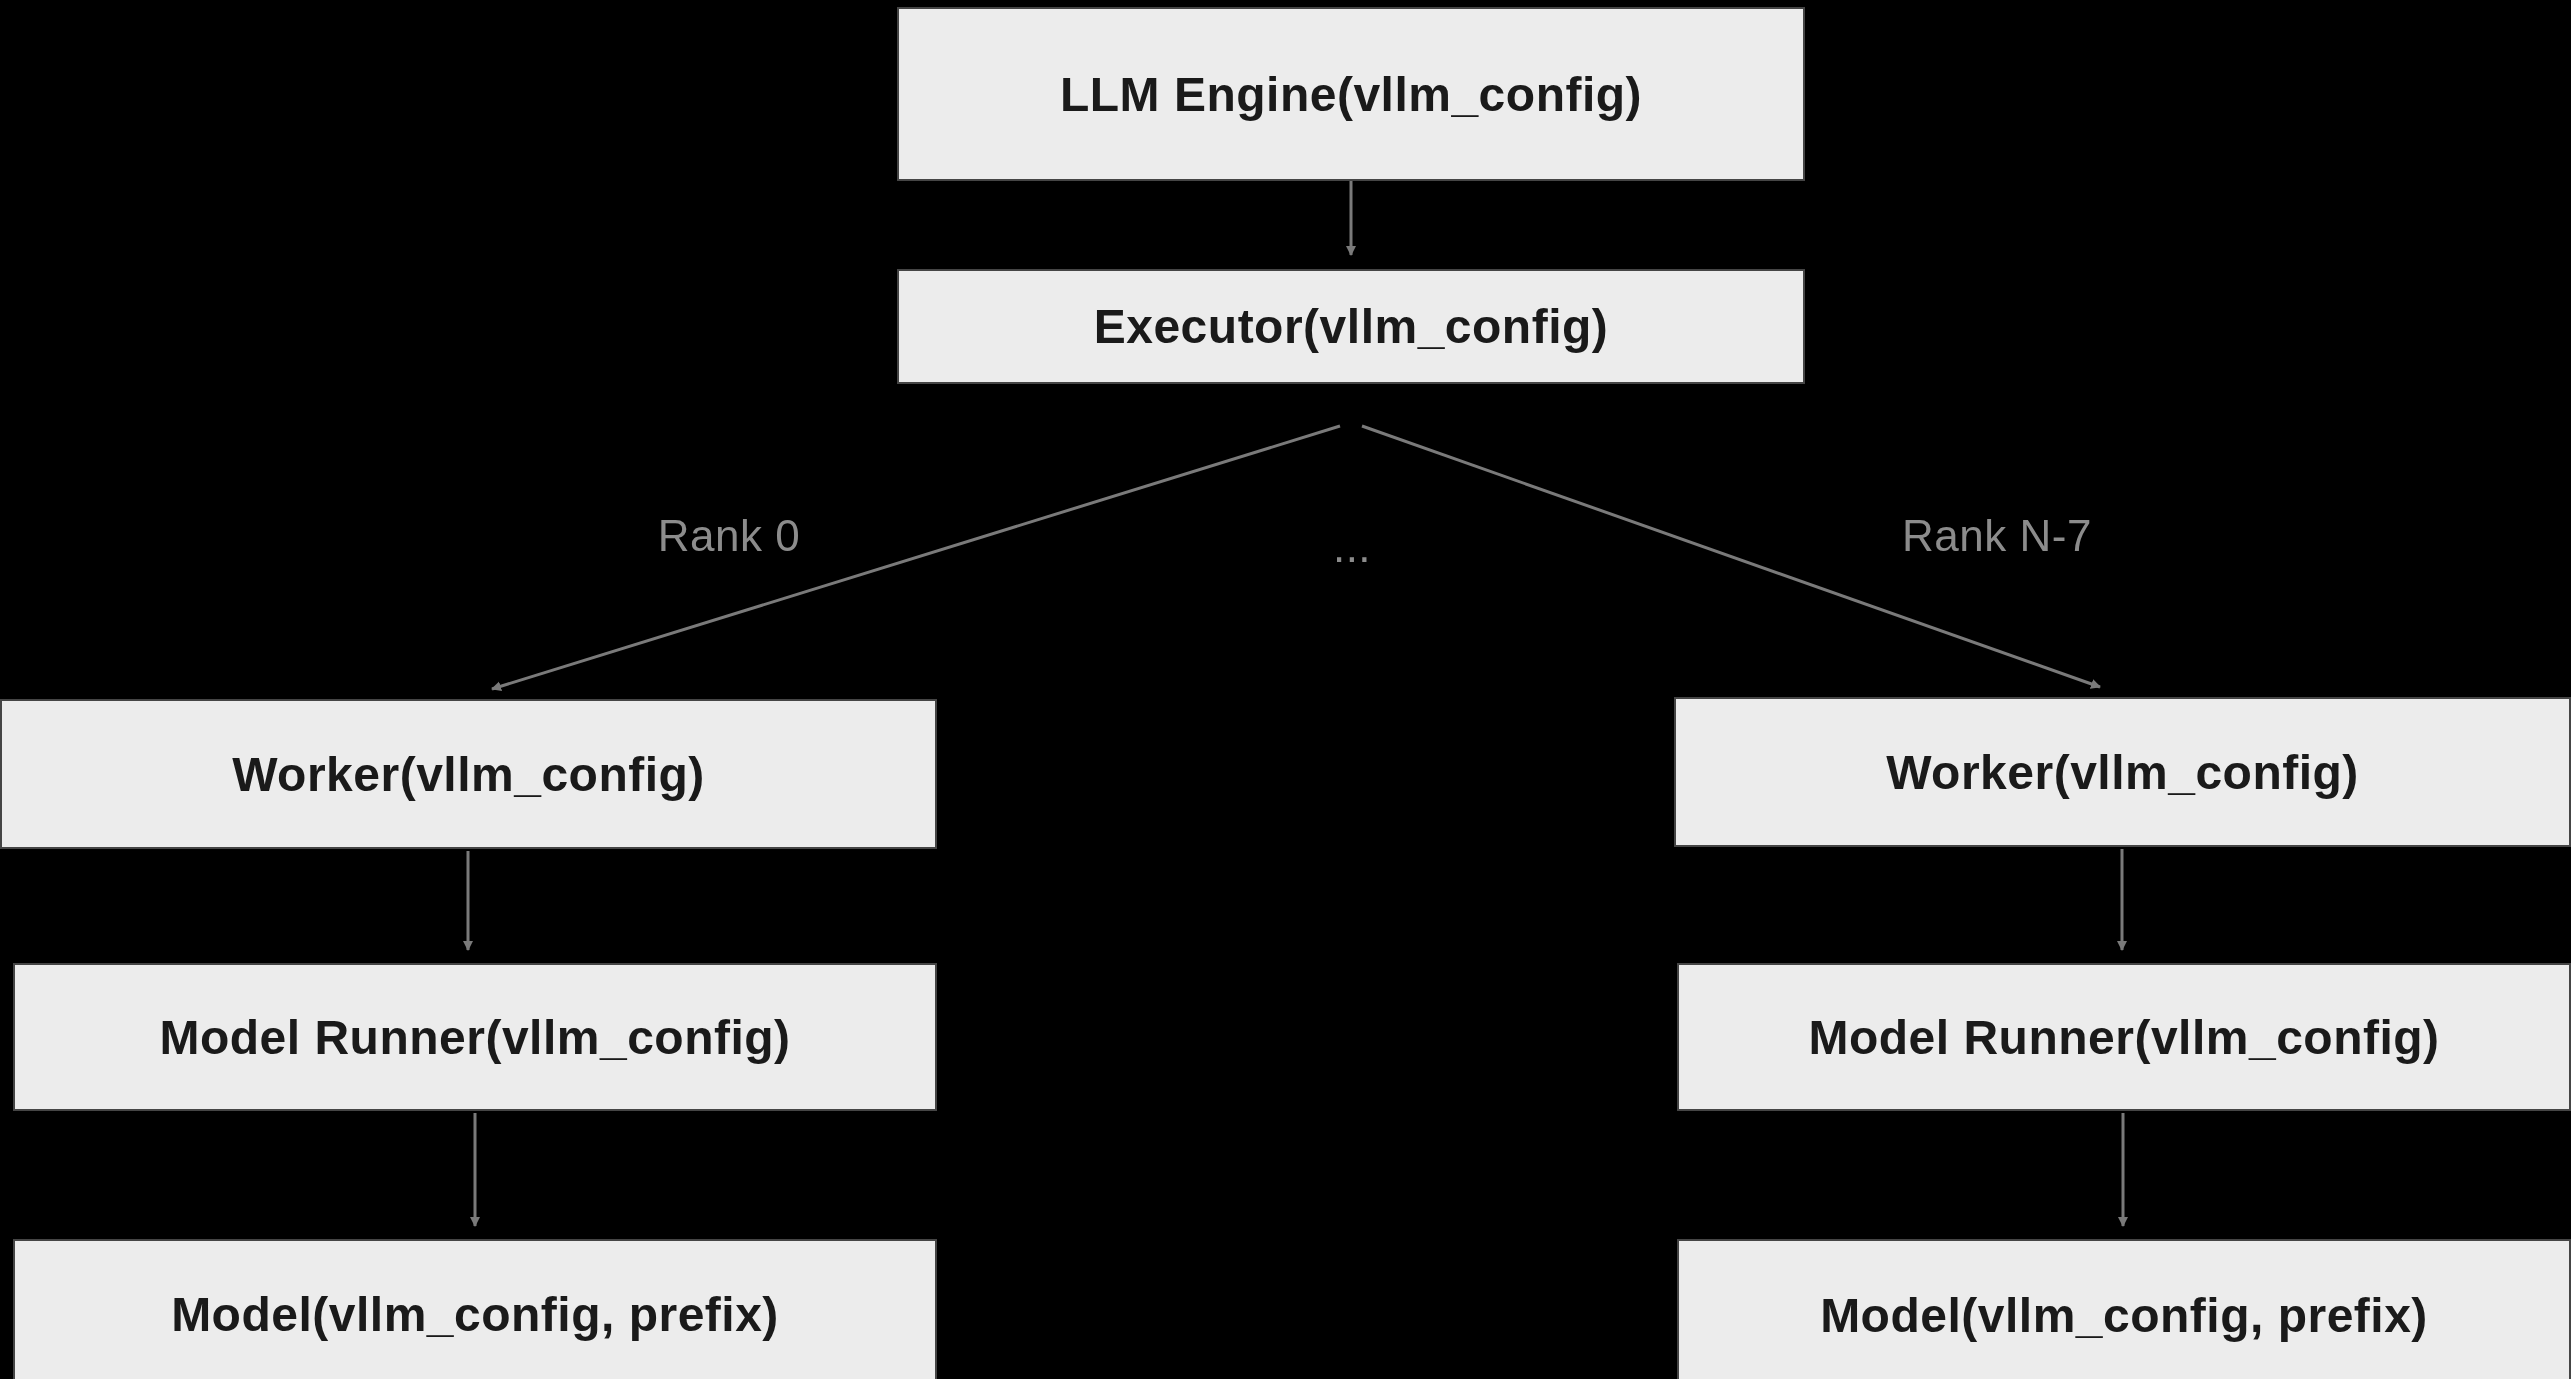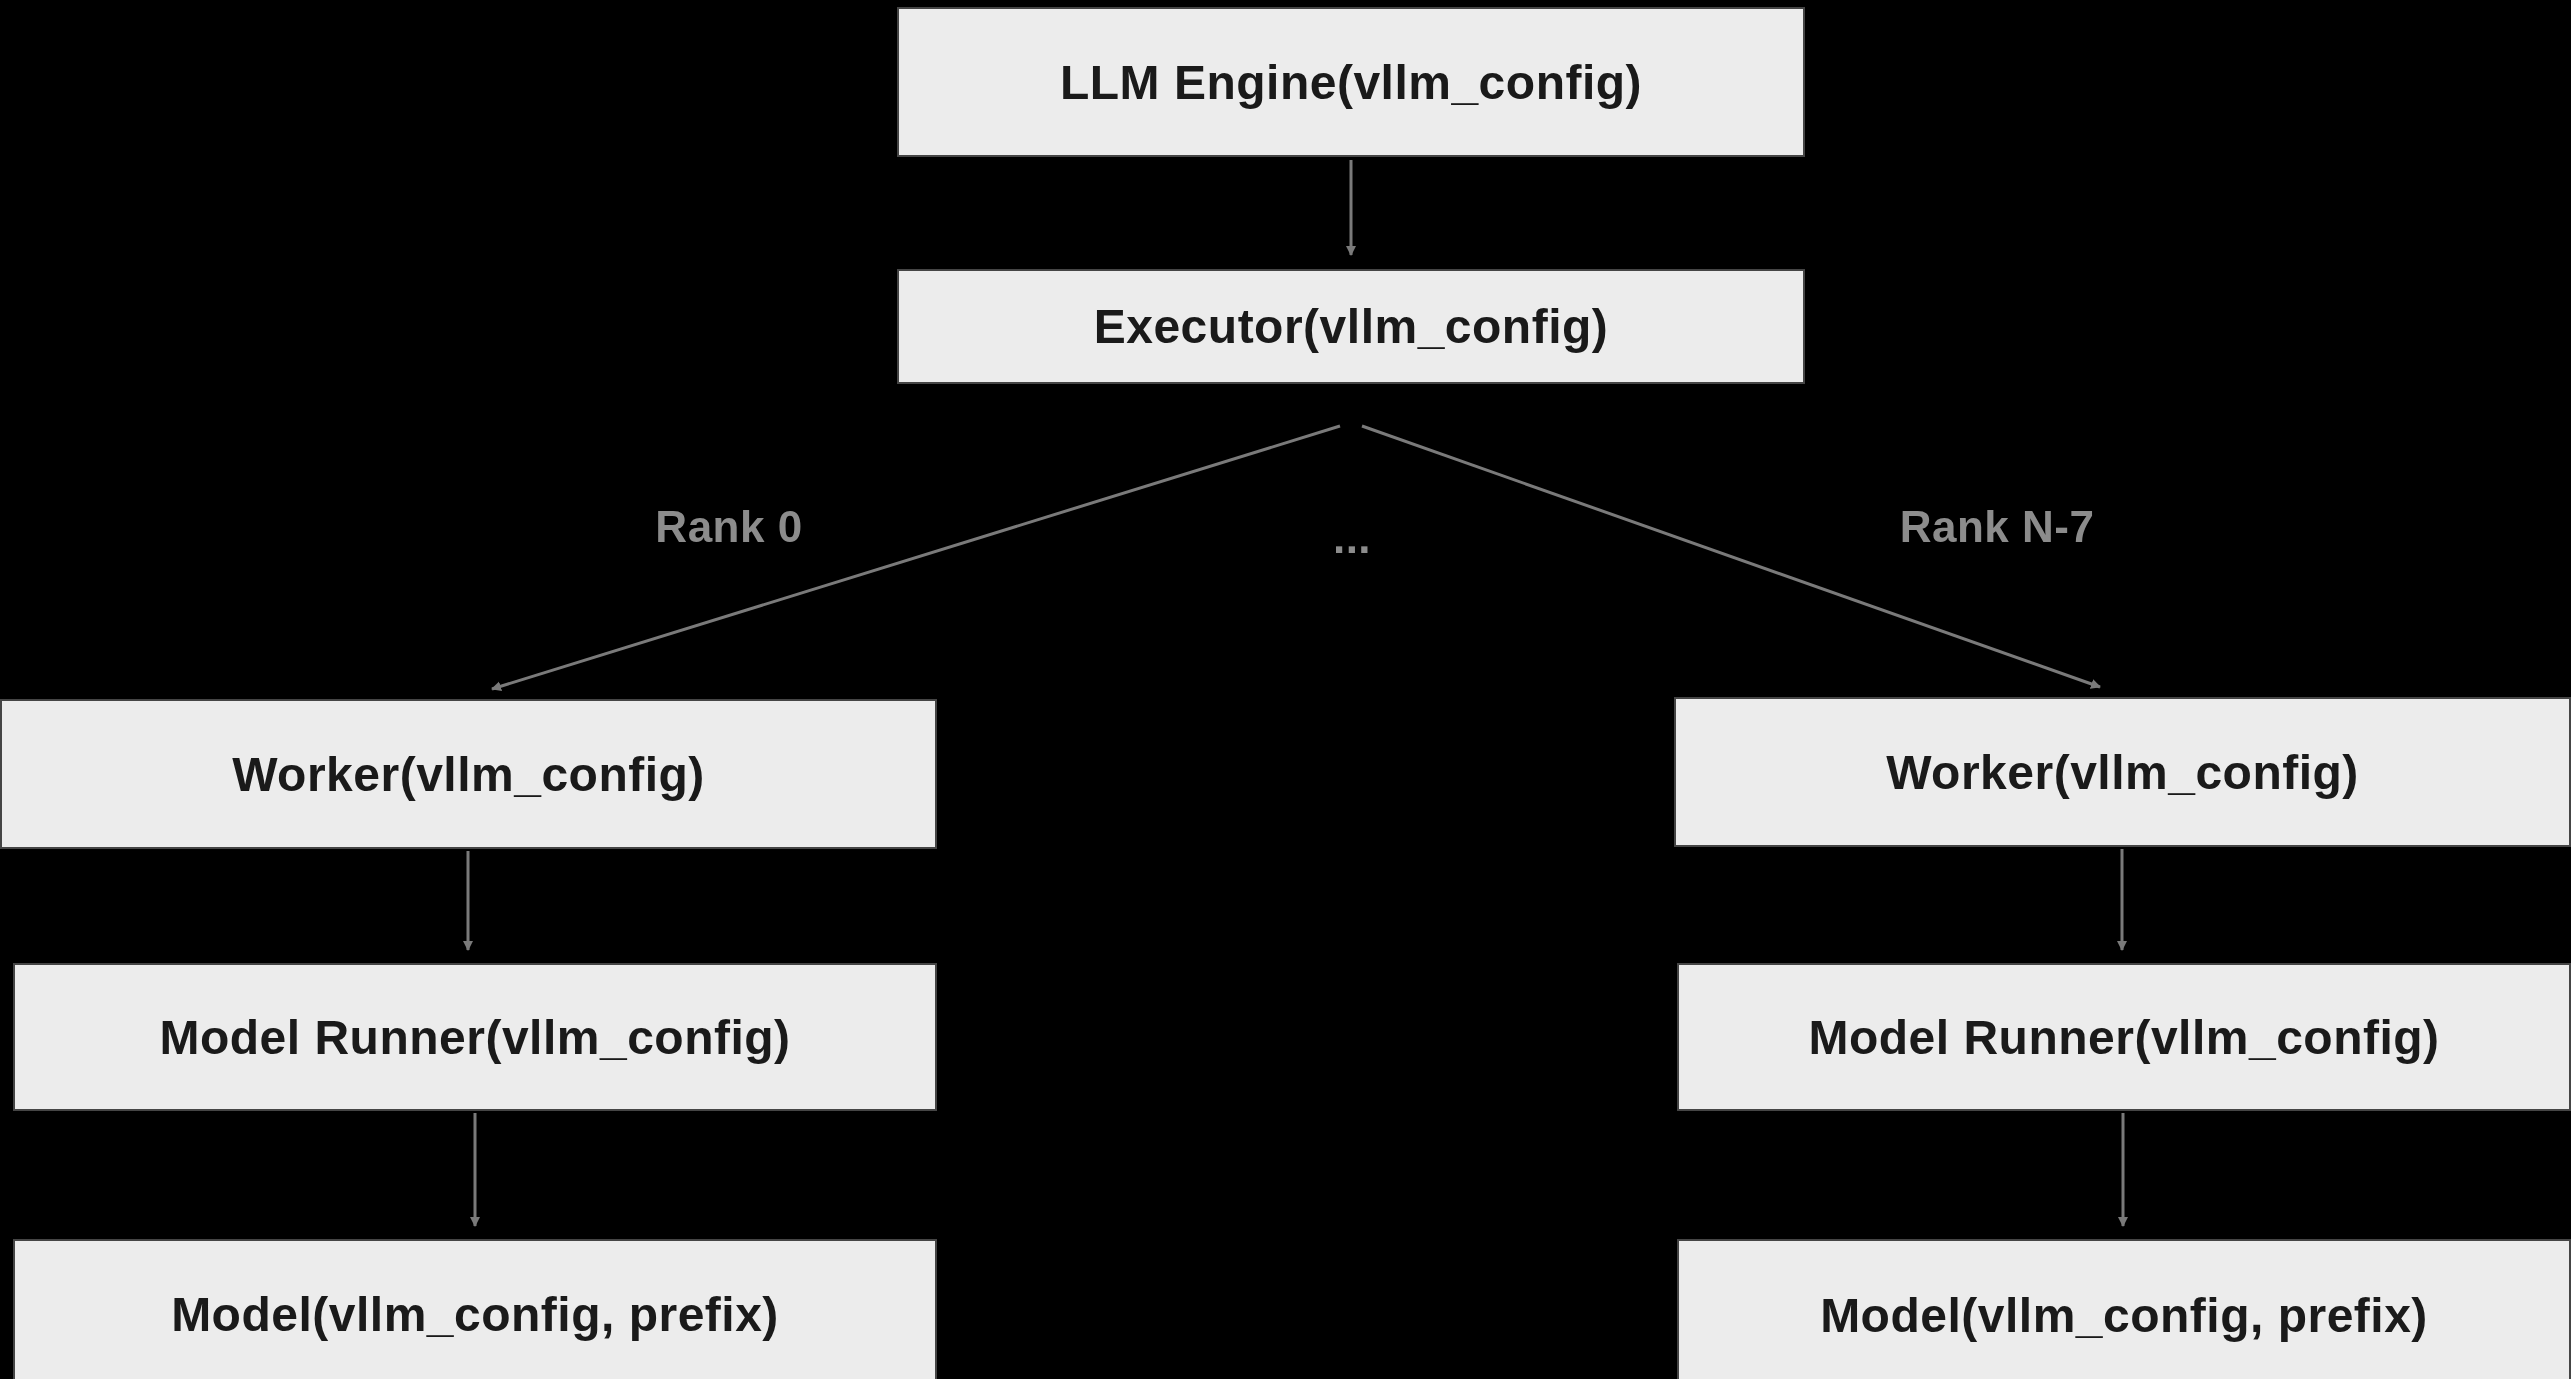--- a/index.html
+++ b/index.html
@@ -31,39 +31,40 @@
     font-size: 48px;
     font-weight: 600;
     letter-spacing: 0.5px;
     white-space: nowrap;
   }
   .edge-label {
     position: absolute;
     transform: translate(-50%, -50%);
     color: #8c8c8c;
     font-size: 44px;
-    font-weight: 700;
+    font-weight: 400;
     letter-spacing: 0.5px;
     white-space: nowrap;
+    margin-top: 9px;
   }
   svg.edges {
     position: absolute;
     left: 0;
     top: 0;
     width: 2571px;
     height: 1379px;
     pointer-events: none;
   }
   svg.edges line {
     stroke: #7a7a7a;
     stroke-width: 3;
   }
 
   
-  .n-llm      { left: 897px;  top: 7px;    width: 908px; height: 150px; }
+  .n-llm      { left: 897px;  top: 7px;    width: 908px; height: 174px; }
   .n-exec     { left: 897px;  top: 269px;  width: 908px; height: 115px; }
   .n-worker-l { left: 0px;    top: 699px;  width: 937px; height: 150px; }
   .n-worker-r { left: 1674px; top: 697px;  width: 897px; height: 150px; }
   .n-mrun-l   { left: 13px;   top: 963px;  width: 924px; height: 148px; }
   .n-mrun-r   { left: 1677px; top: 963px;  width: 894px; height: 148px; }
   .n-model-l  { left: 13px;   top: 1239px; width: 924px; height: 150px; }
   .n-model-r  { left: 1677px; top: 1239px; width: 894px; height: 152px; }
 
   
   .l-rank0    { left: 729px;  top: 527px; }

